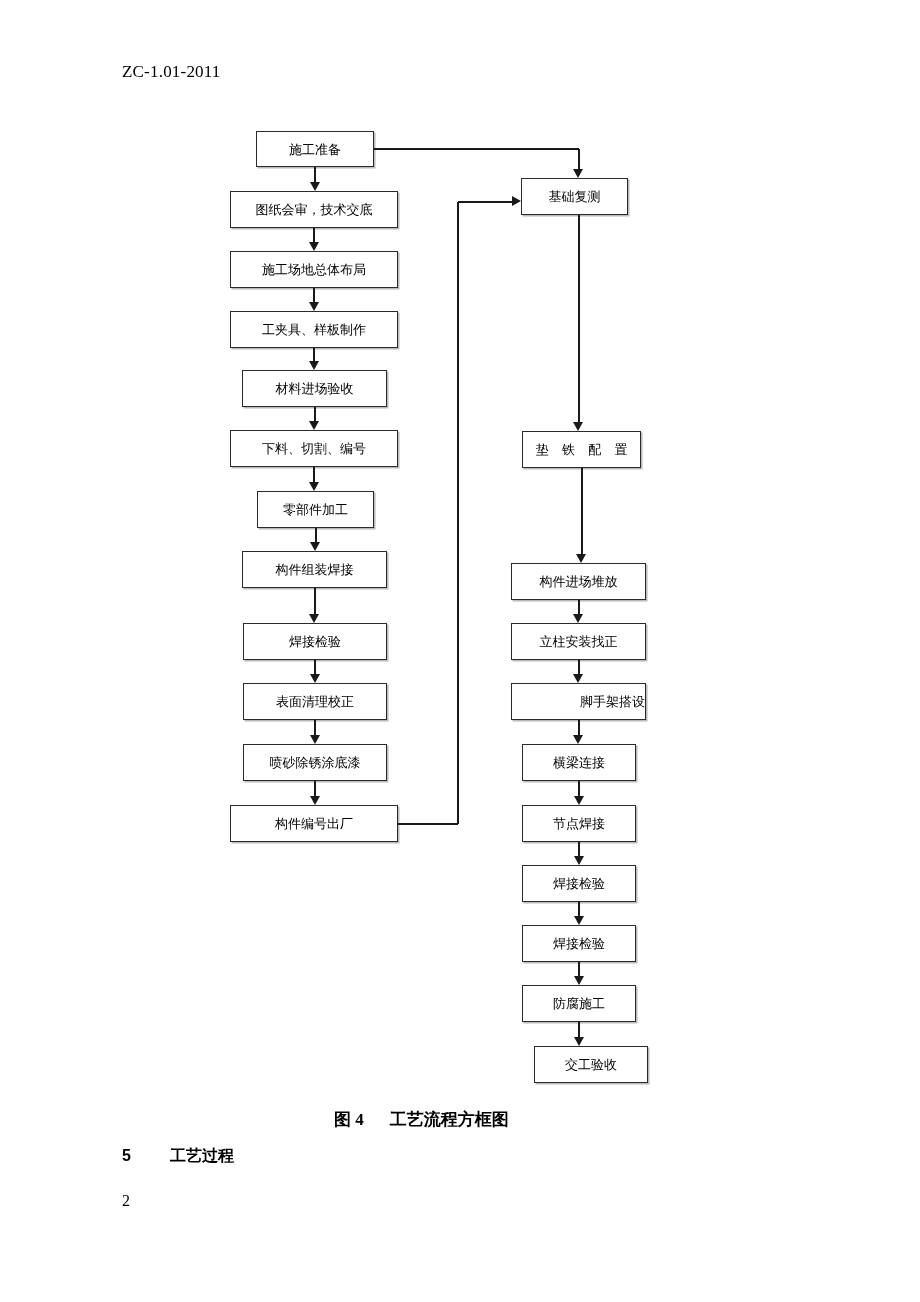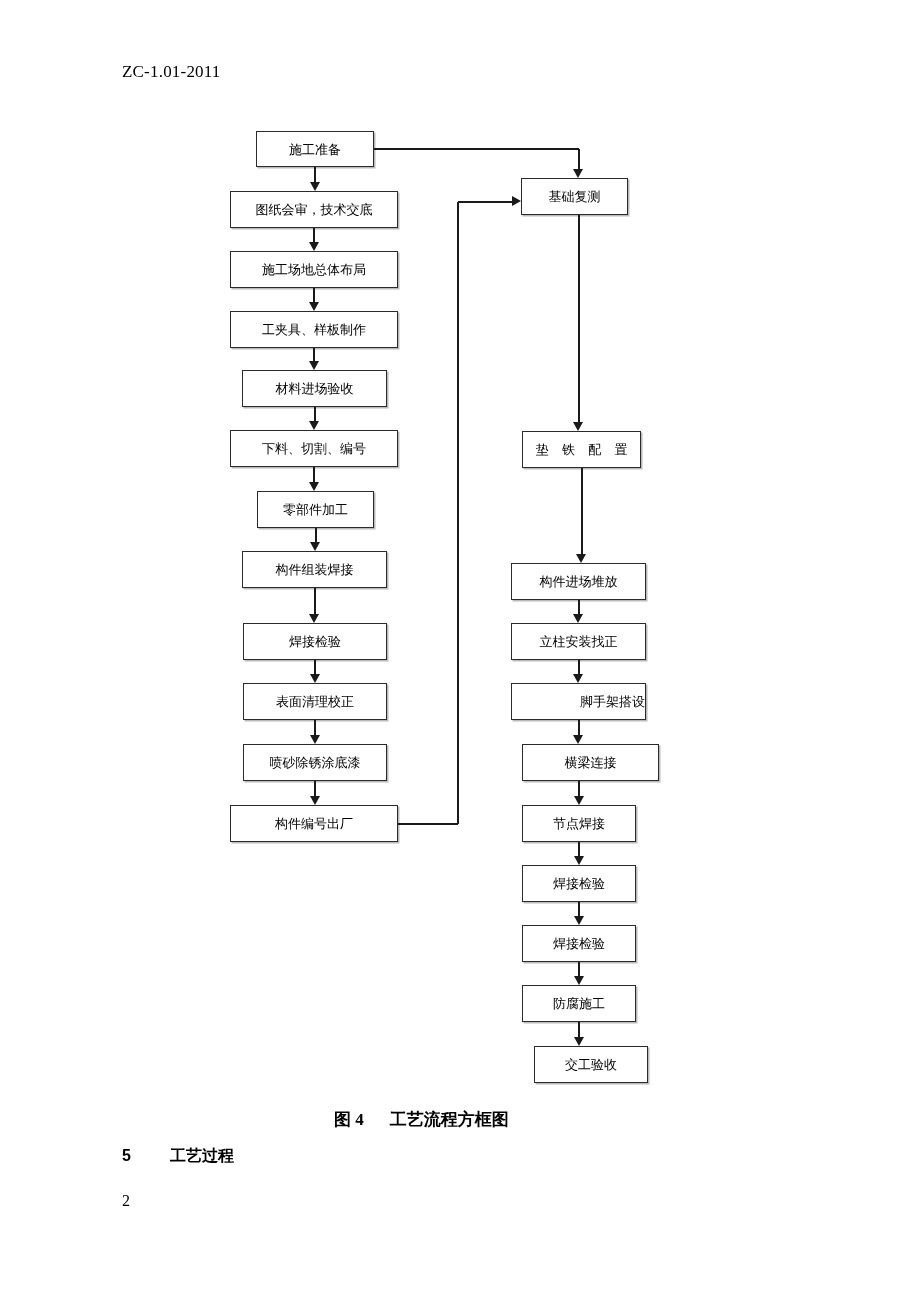--- a/index.html
+++ b/index.html
@@ -182,21 +182,21 @@
       </div>
       <div class="node" style="left: 495px; top: 563px; width: 135px; height: 37px;">
         <span>构件进场堆放</span>
       </div>
       <div class="node" style="left: 495px; top: 623px; width: 135px; height: 37px;">
         <span>立柱安装找正</span>
       </div>
       <div class="node" style="left: 495px; top: 683px; width: 135px; height: 37px; justify-content: flex-end;">
         <span>脚手架搭设</span>
       </div>
-      <div class="node" style="left: 506px; top: 744px; width: 137px; height: 37px;">
+      <div class="node" style="left: 506px; top: 744px; width: 114px; height: 37px;">
         <span>横梁连接</span>
       </div>
       <div class="node" style="left: 506px; top: 805px; width: 114px; height: 37px;">
         <span>节点焊接</span>
       </div>
       <div class="node" style="left: 506px; top: 865px; width: 114px; height: 37px;">
         <span>焊接检验</span>
       </div>
       <div class="node" style="left: 506px; top: 925px; width: 114px; height: 37px;">
         <span>焊接检验</span>

